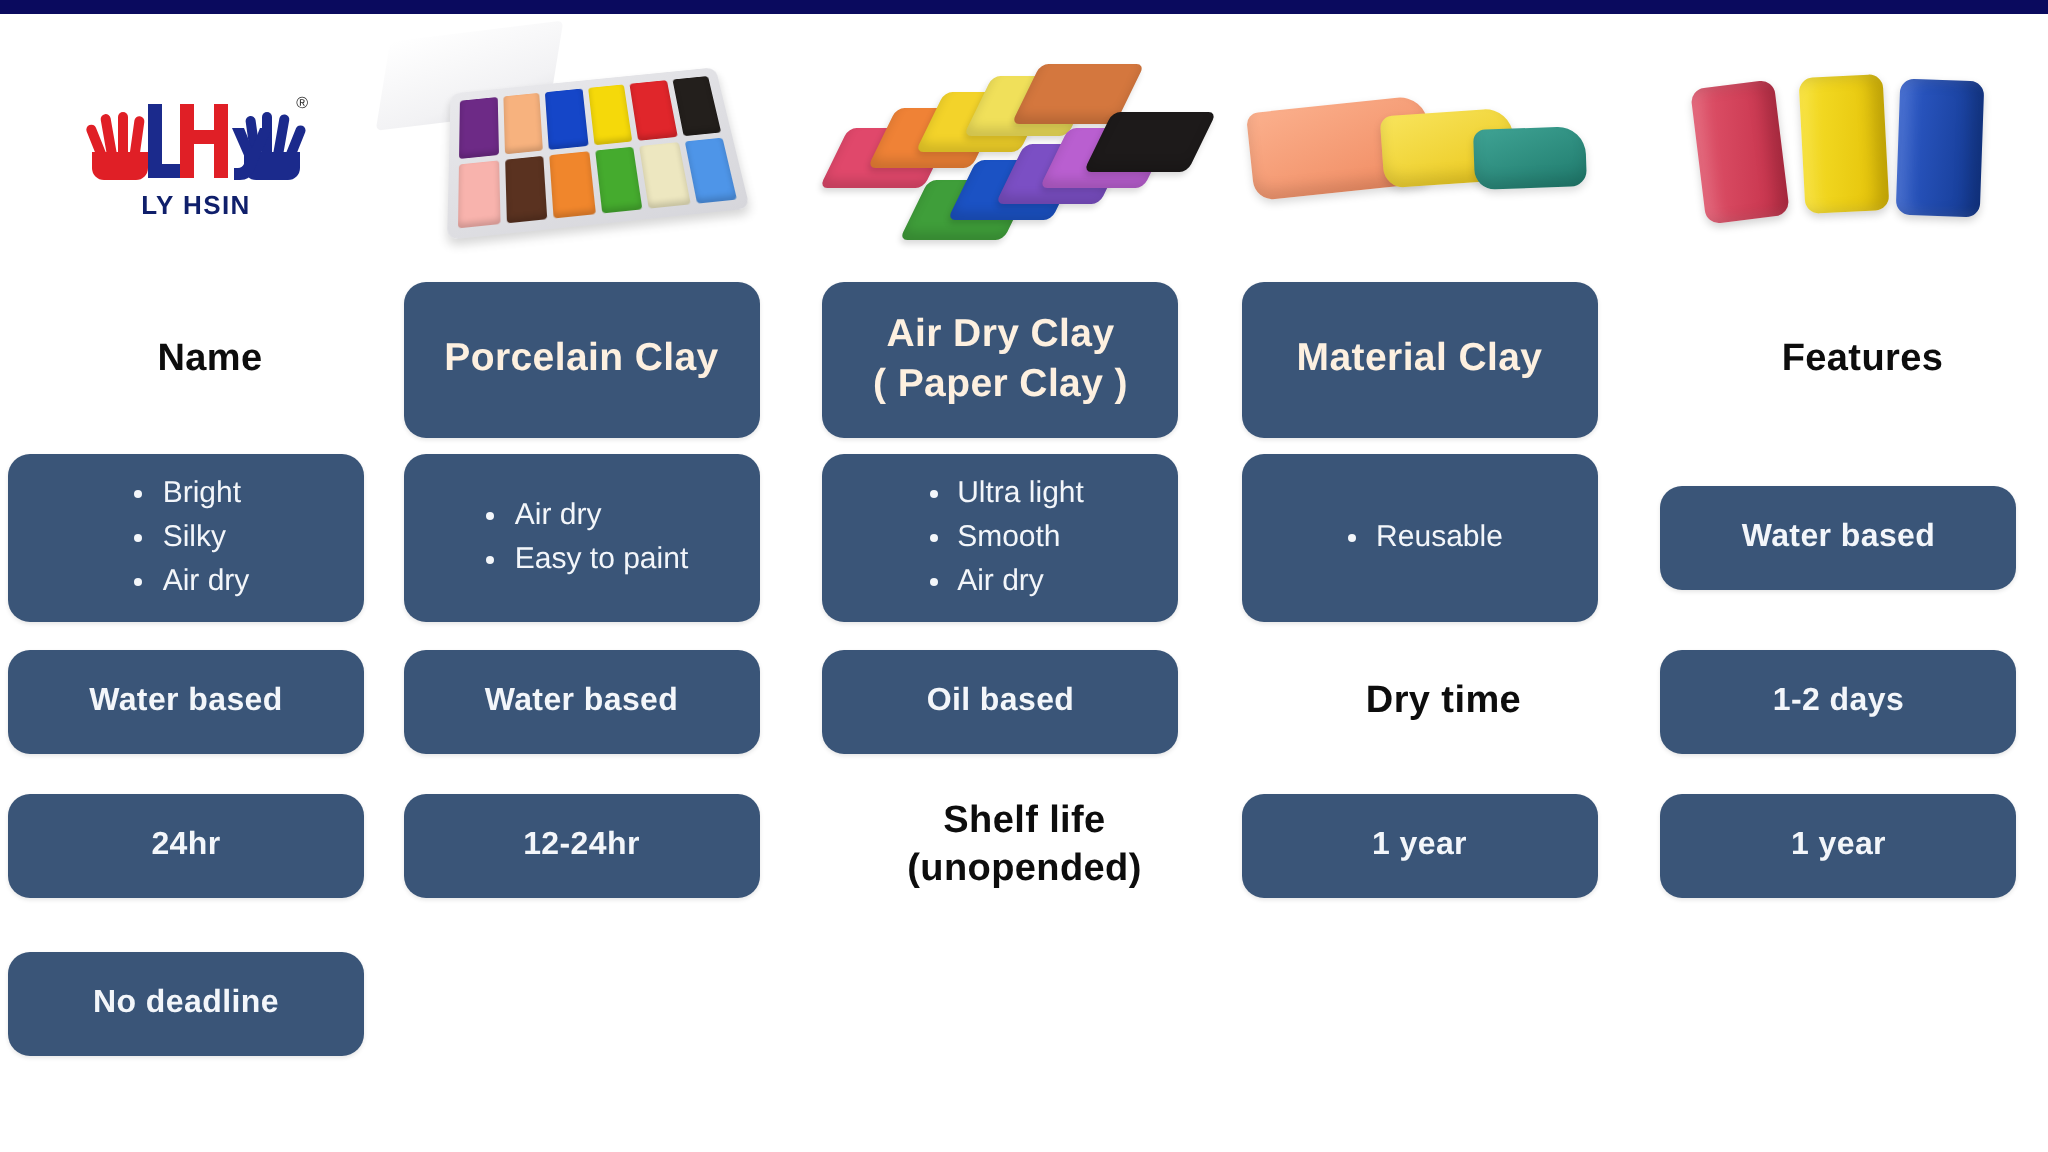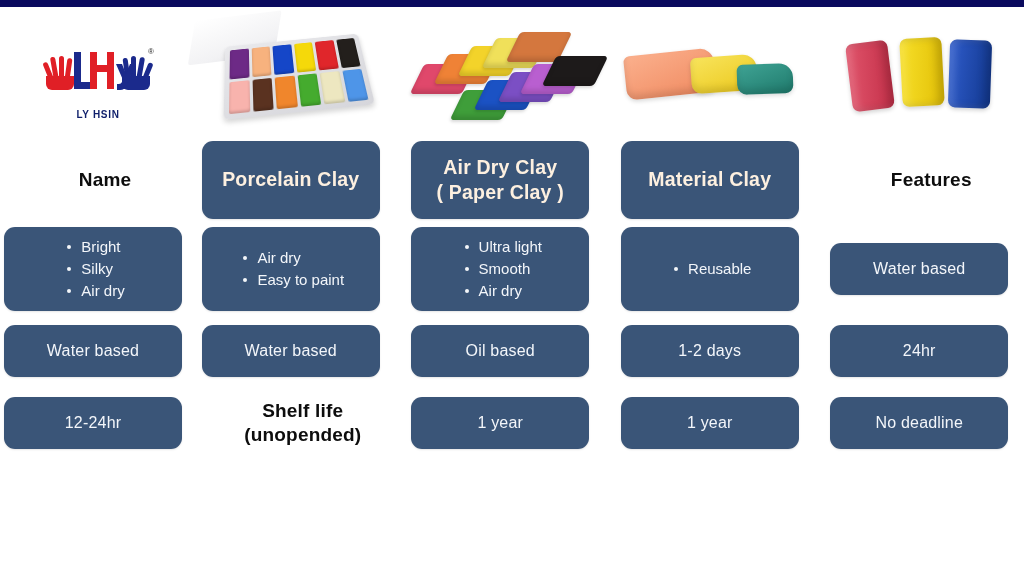--- a/index.html
+++ b/index.html
@@ -32,25 +32,25 @@
   .logo-block {
     position: absolute;
     left: 38px;
     top: 46px;
     width: 120px;
     height: 70px;
   }
   .logo-mark { position: relative; width: 120px; height: 48px; }
   .logo-caption {
     text-align: center;
-    font-size: 10px;
+    font-size: 13px;
     font-weight: bold;
     letter-spacing: 0.7px;
     color: #0f1f6b;
-    margin-top: 15px;
+    margin-top: 1px;
   }
   .reg-mark {
     position: absolute;
     right: 4px; top: 1px;
     font-size: 8px;
     color: #2a2a2a;
   }
 
   
   .grid {
@@ -138,21 +138,21 @@
     background: #3a5578;
     border-radius: 11px;
     width: 178px;
     display: flex;
     align-items: center;
     justify-content: center;
     box-shadow: 0 1px 2px rgba(0,0,0,.10);
   }
   .card.name-card  { height: 78px; }
   .card.feat-card  { height: 84px; }
-  .card.small-card { height: 52px; }
+  .card.small-card { height: 52px; font-weight: bold; }
 
   .name-text {
     color: #fdf0e0;
     font-size: 19.5px;
     font-weight: bold;
     text-align: center;
     line-height: 1.3;
     letter-spacing: 0.2px;
     padding: 0 8px;
   }
@@ -349,20 +349,21 @@
       <div class="card small-card">
         <span class="small-text">Water based</span>
       </div>
     </div>
     <div class="cell">
       <div class="card small-card">
         <span class="small-text">Oil based</span>
       </div>
     </div>
 
+    <div class="cell row-label">Dry time</div>
     <div class="cell">
       <div class="card small-card">
         <span class="small-text">1-2 days</span>
       </div>
     </div>
     <div class="cell">
       <div class="card small-card">
         <span class="small-text">24hr</span>
       </div>
     </div>

